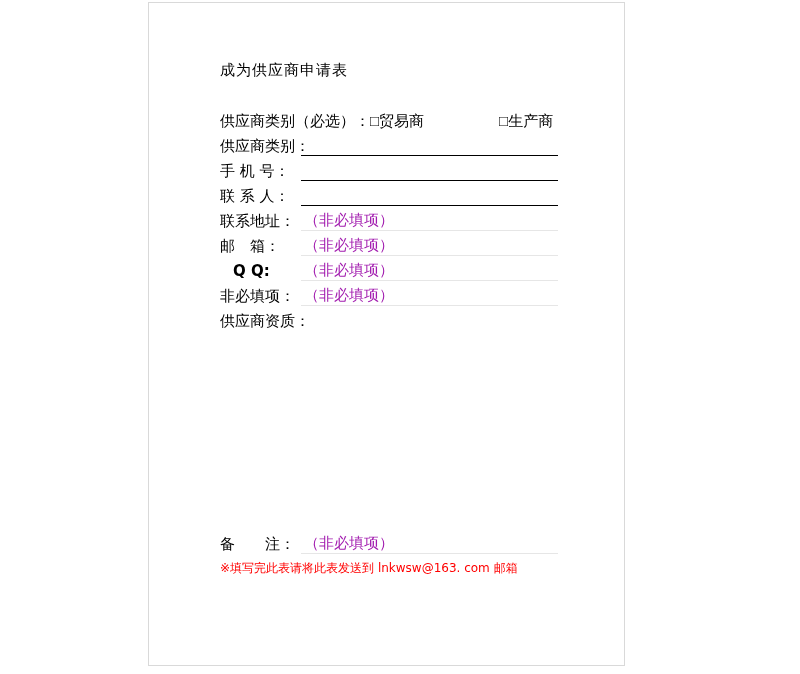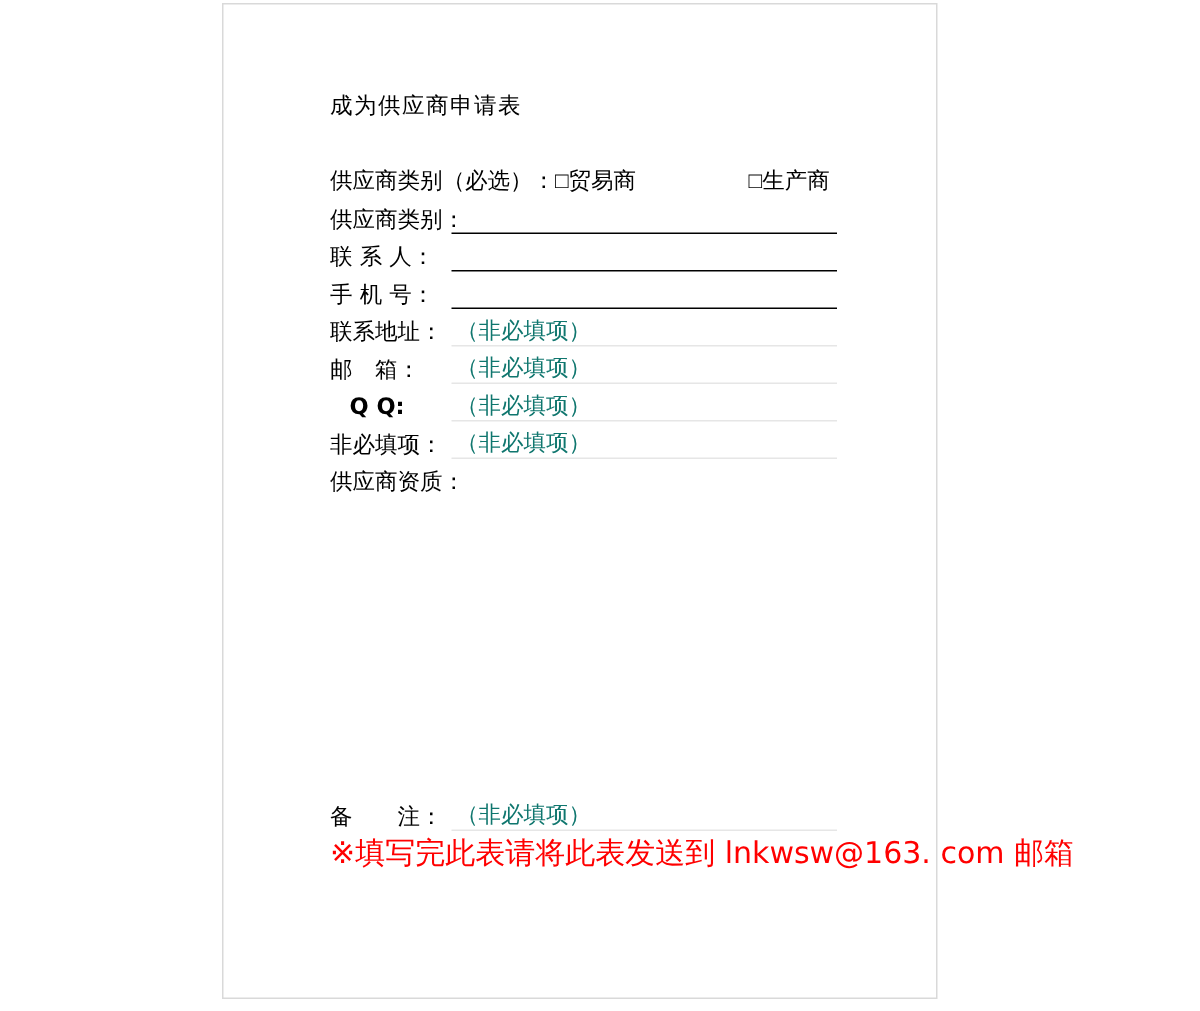--- a/index.html
+++ b/index.html
@@ -59,61 +59,61 @@
   }
   .field {
     flex: 1;
     height: 21px;
     line-height: 22px;
     margin-top: 0;
     border-bottom: 1px solid #000000;
   }
   .field.optional {
     border-bottom-color: #e6e6e6;
-    color: #0f766e;
+    color: #a21caf;
   }
   .ph {
     padding-left: 3px;
   }
   .hint {
     padding-left: 17px;
     color: #000000;
   }
   .blank-area {
     height: 198px;
   }
   .note {
     line-height: 22px;
-    font-size: 20px;
+    font-size: 12px;
     color: #ff0000;
     white-space: pre;
   }
 </style>
 </head>
 <body>
 
 <div class="page">
   <div class="content">
 
     <div class="title">成为供应商申请表</div>
 
     <div class="category"><span>供应商类别（必选）：</span><span><span>□</span><span>贸易商</span></span><span class="gap"></span><span><span>□</span><span>生产商</span></span></div>
 
     <div class="row">
       <span class="label">供应商类别：</span>
       <span class="field"></span>
     </div>
 
     <div class="row">
-      <span class="label">联 系 人：</span>
+      <span class="label">手 机 号：</span>
       <span class="field"></span>
     </div>
 
     <div class="row">
-      <span class="label">手 机 号：</span>
+      <span class="label">联 系 人：</span>
       <span class="field"></span>
     </div>
 
     <div class="row">
       <span class="label">联系地址：</span>
       <span class="field optional"><span class="ph">（非必填项）</span></span>
     </div>
 
     <div class="row">
       <span class="label">邮　箱：</span>

